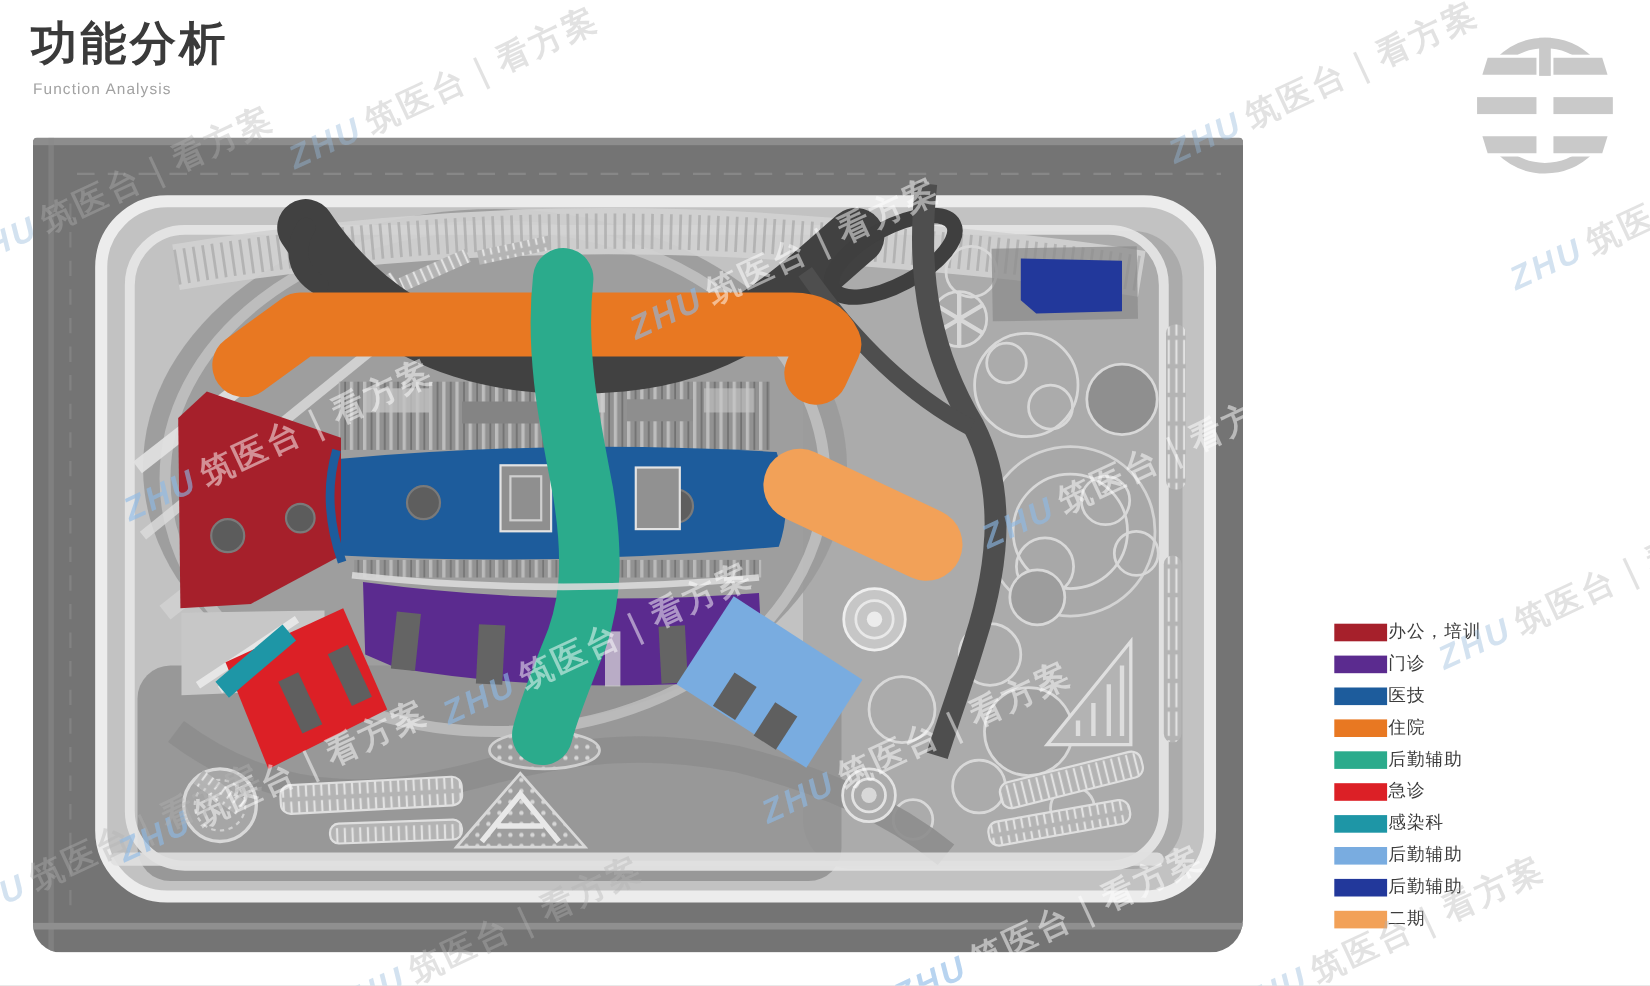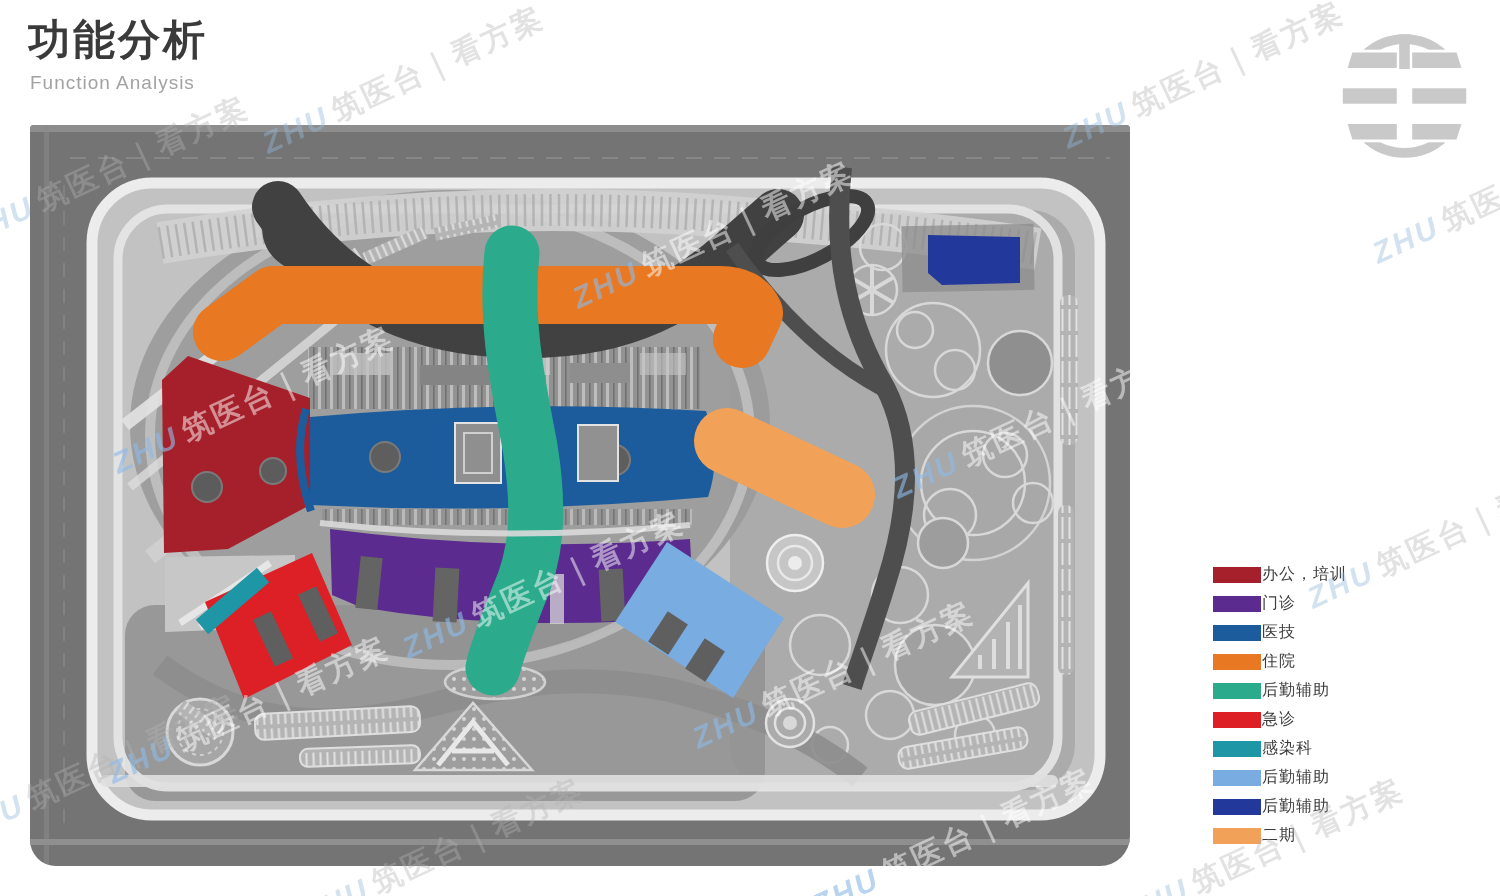--- a/index.html
+++ b/index.html
@@ -1,18 +1,18 @@
 <!DOCTYPE html>
 <html style="--zone0: #A6202B; --zone1: #5B2B8F; --zone2: #1D5C9C; --zone3: #E87822; --zone4: #2BAB8C; --zone5: #DC2026; --zone6: #1E96A6; --zone7: #79ACE0; --zone8: #22389B; --zone9: #F2A158;"><head>
 <meta charset="utf-8">
 <style>
   html,body{margin:0;padding:0;background:#ffffff;font-family:"Liberation Sans","DejaVu Sans",sans-serif;}
   body{width:1500px;height:896px;position:relative;overflow:hidden;}
   .title{position:absolute;left:28px;top:12px;font-size:42px;font-weight:600;color:#3a3a3a;letter-spacing:3px;z-index:3;}
-  .subtitle{position:absolute;left:30px;top:72px;font-size:19px;color:#a2a2a2;letter-spacing:1px;z-index:3;}
+  .subtitle{position:absolute;left:30px;top:72px;font-size:14px;color:#a2a2a2;letter-spacing:1px;z-index:3;}
   .plan{position:absolute;left:30px;top:125px;width:1100px;height:741px;z-index:1;border-radius:4px 4px 30px 26px;overflow:hidden;}
   .plan svg{display:block;}
   .logo{position:absolute;left:1337px;top:16px;width:135px;height:160px;z-index:3;}
   .legend{position:absolute;left:1213px;top:560px;z-index:3;}
   .legend-row{display:flex;align-items:center;height:29px;}
   .legend-swatch{width:48px;height:16px;display:inline-block;flex:0 0 48px;}
   .legend-label{margin-left:1px;font-size:16px;color:#3c3c3c;letter-spacing:1px;white-space:nowrap;}
   .wm-layer{position:absolute;left:0;top:0;width:1500px;height:896px;z-index:5;pointer-events:none;}
   .wm{position:absolute;white-space:nowrap;font-weight:bold;font-size:30px;letter-spacing:3px;transform:rotate(-25deg);}
   .wm.light{color:rgba(255,255,255,0.50);}

